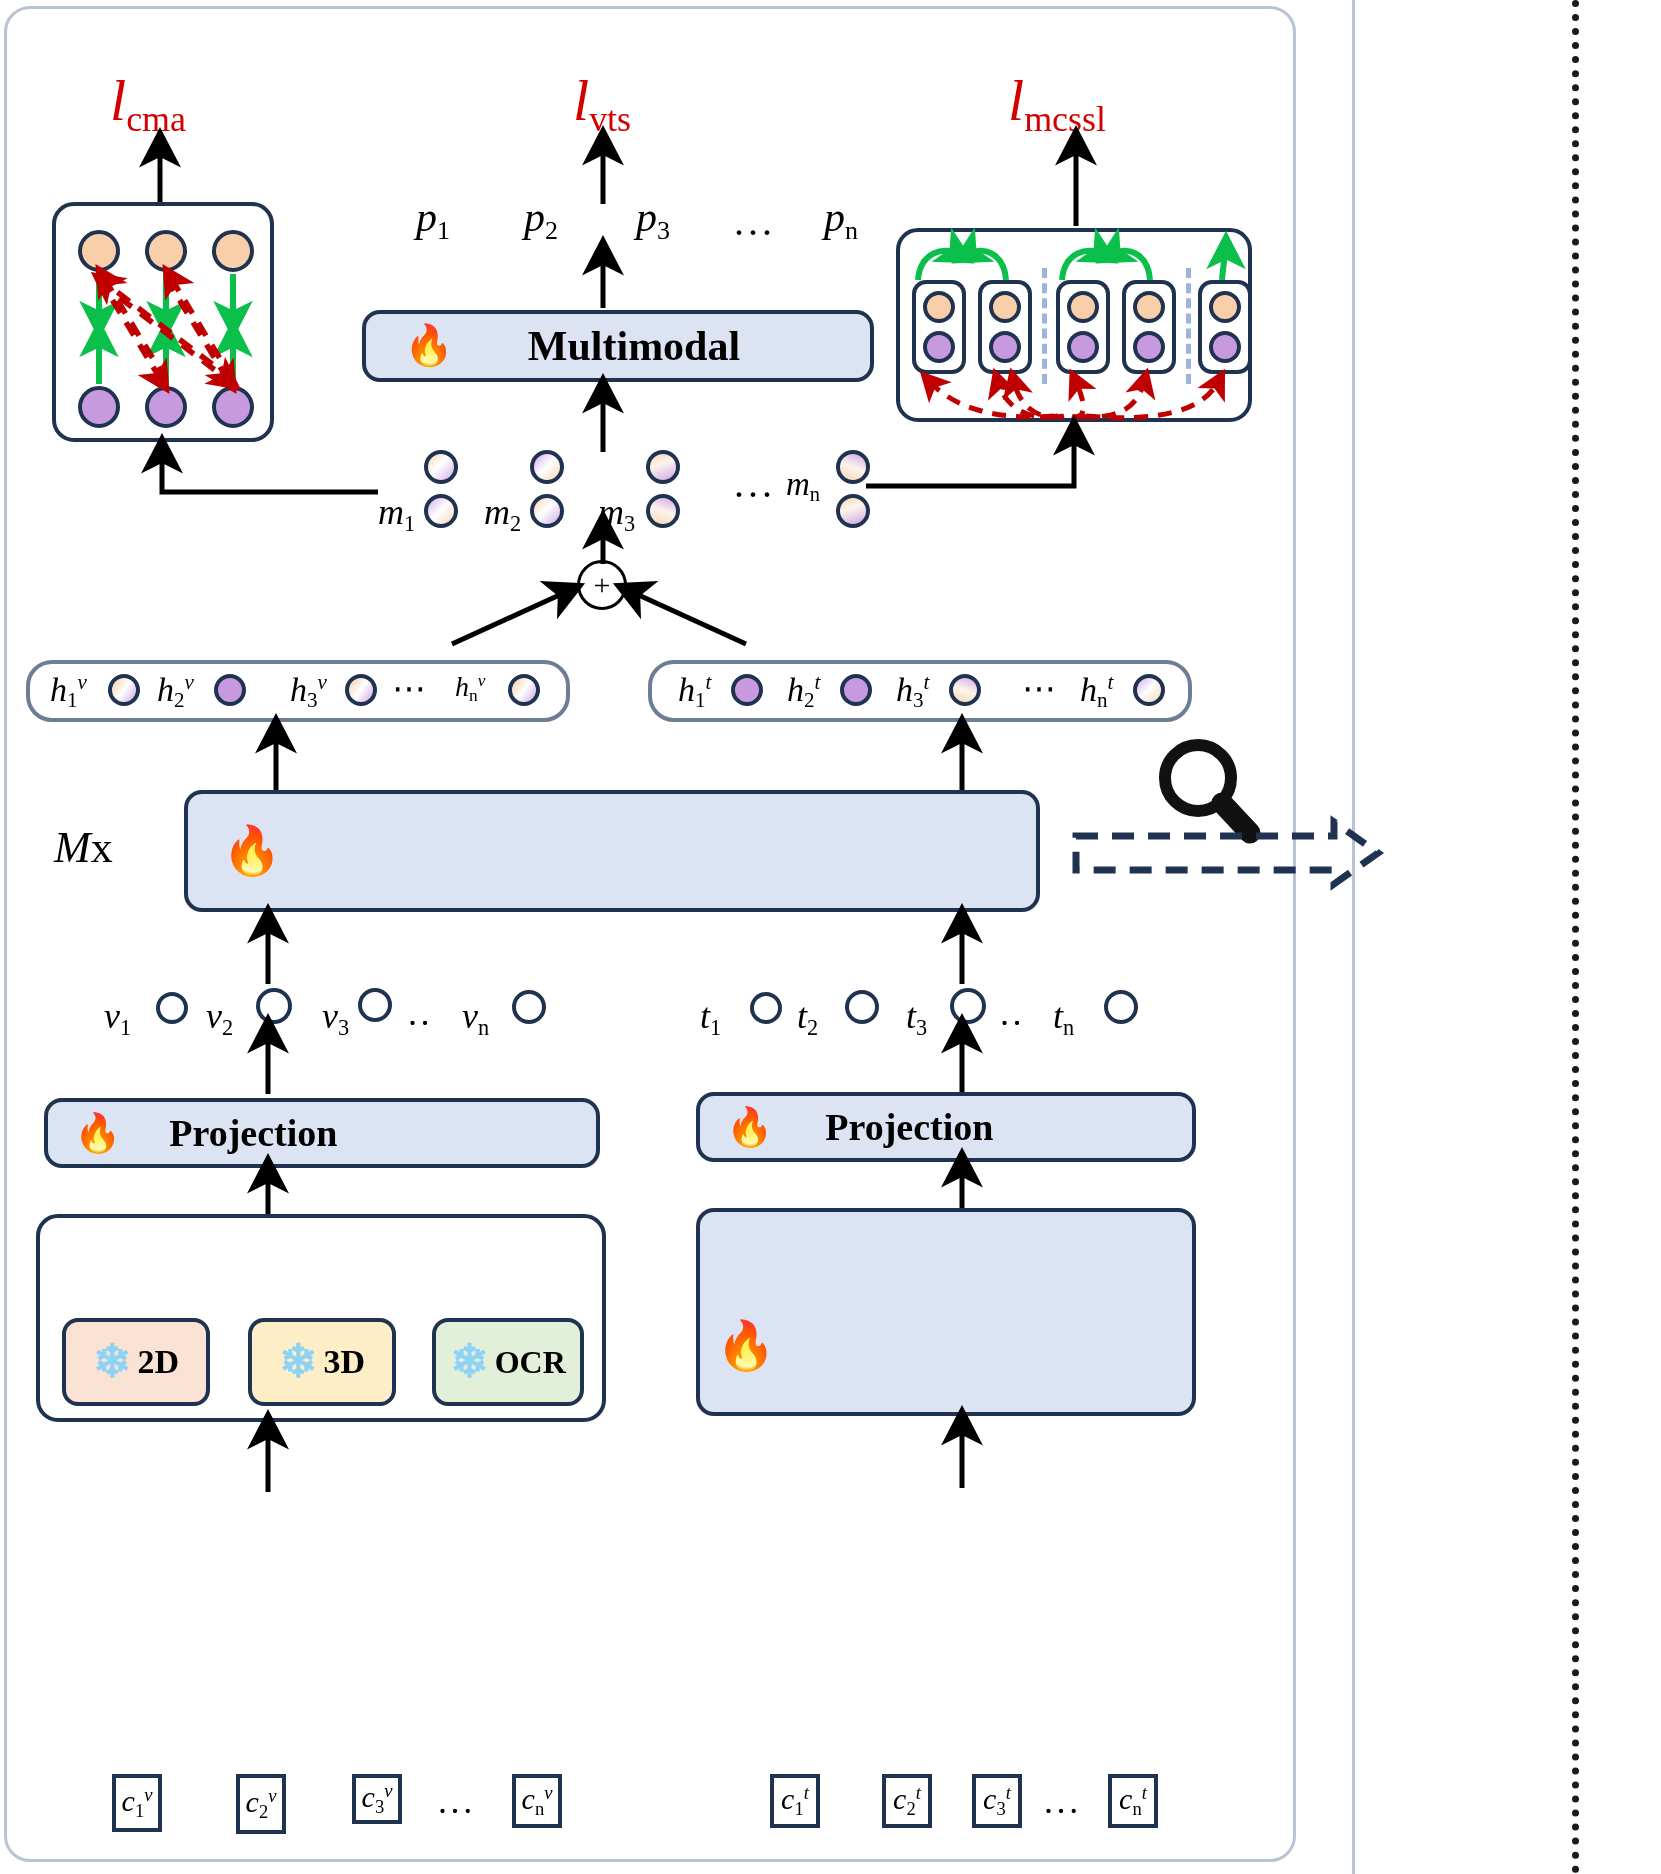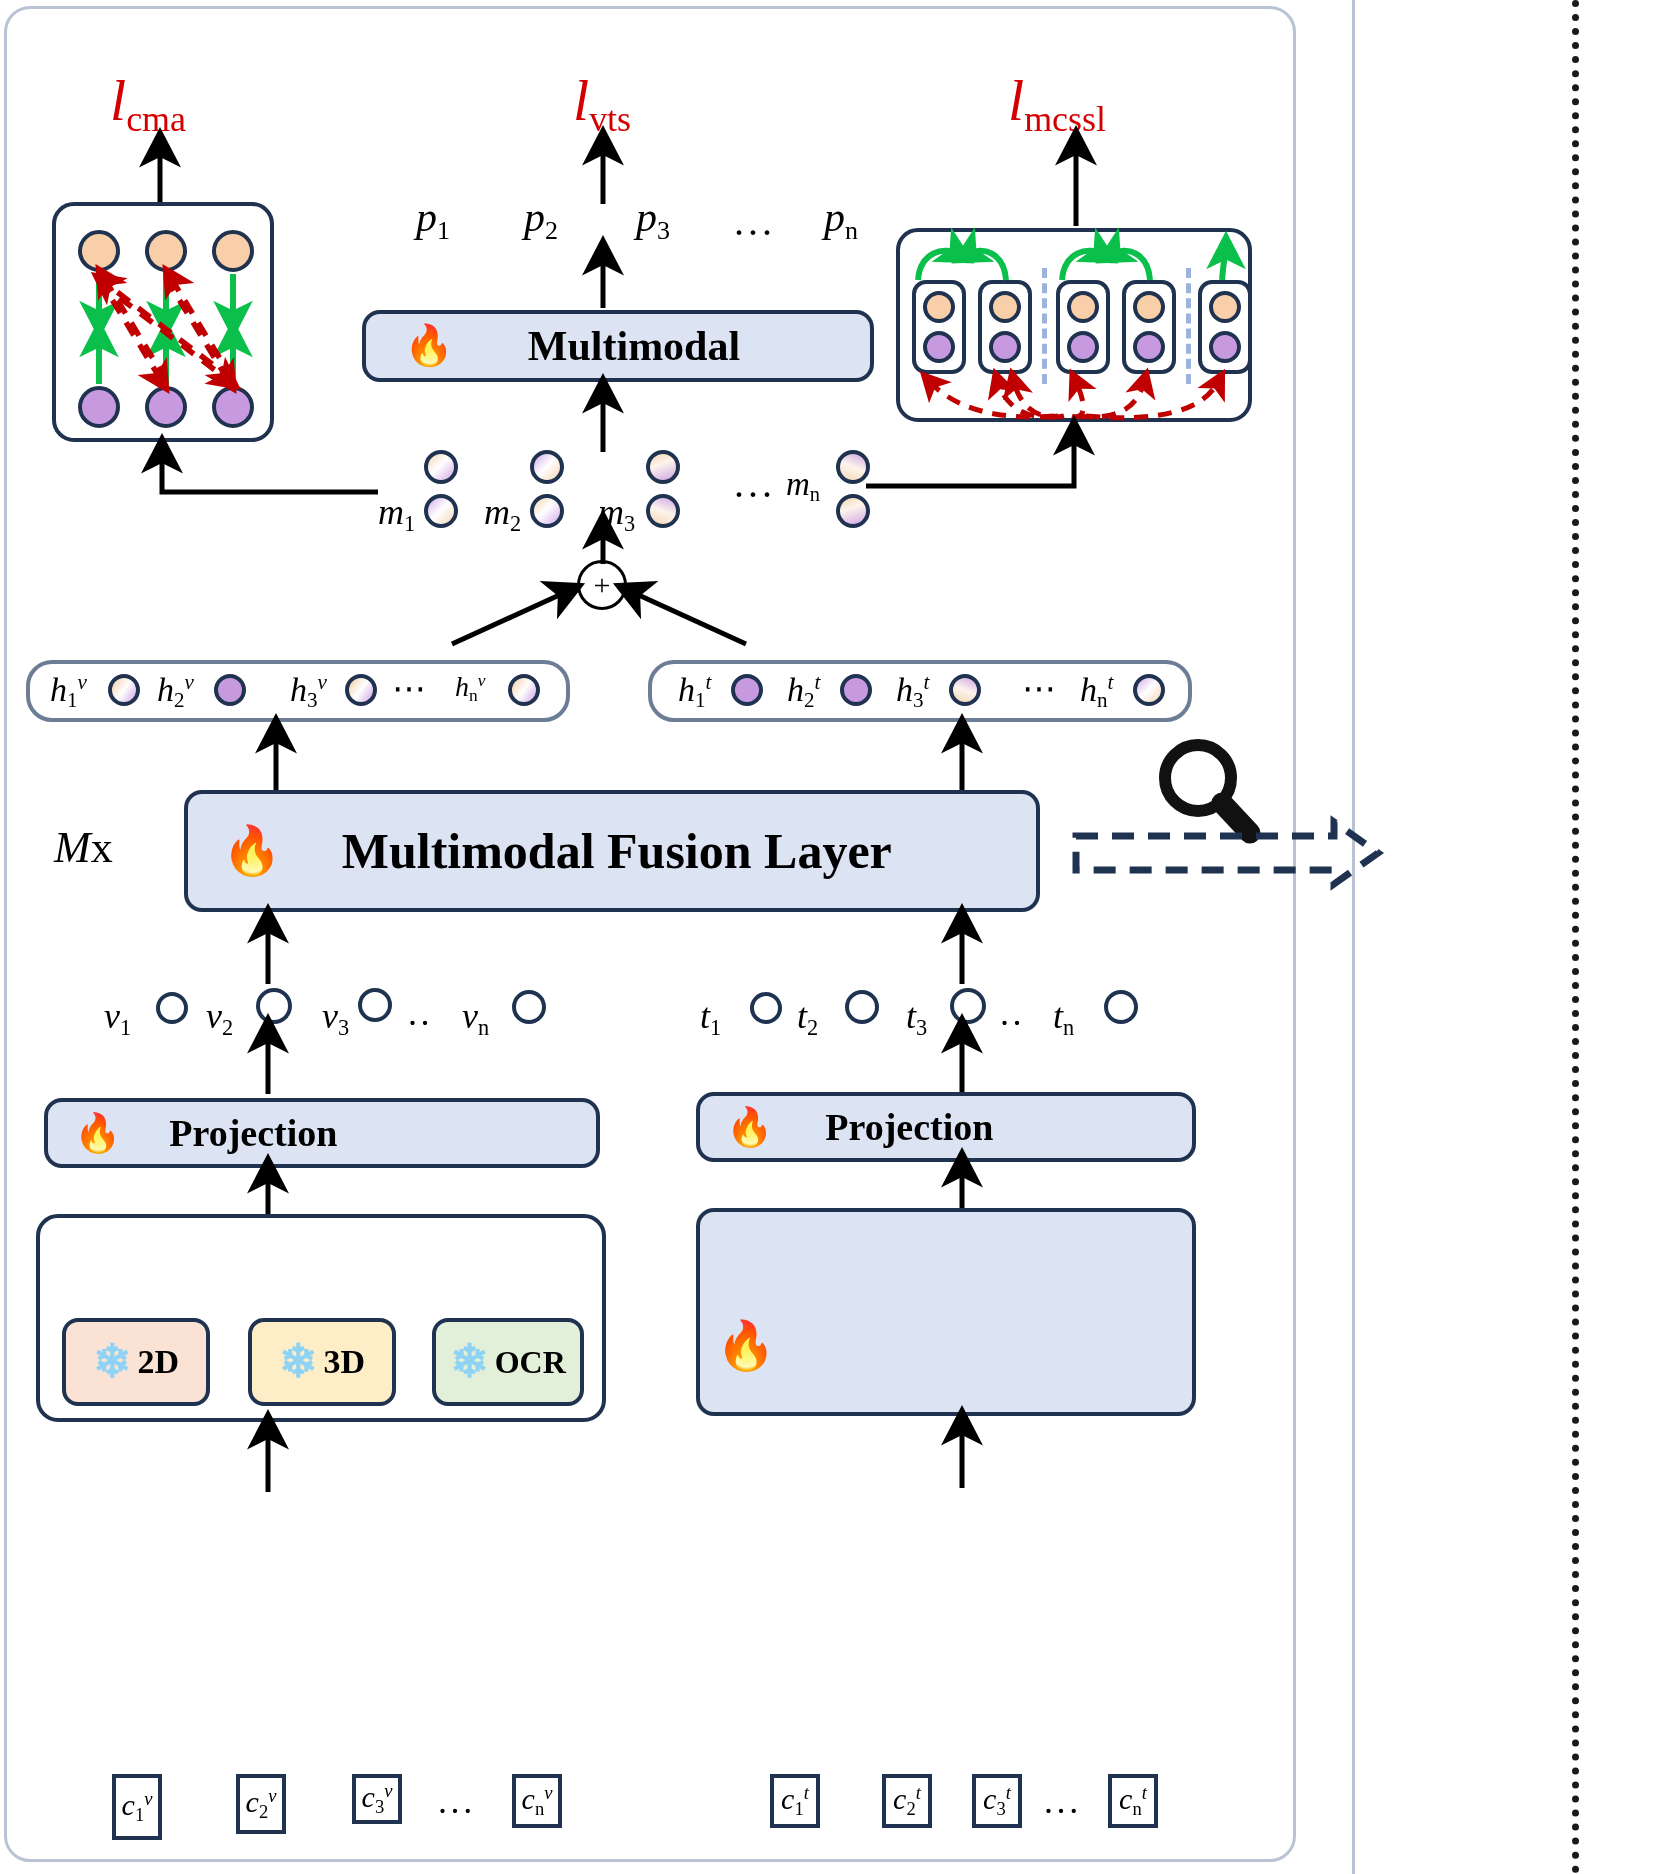--- a/index.html
+++ b/index.html
@@ -332,21 +332,20 @@
   </svg>
   <svg class="abs" style="left:942px;top:728px;" width="40" height="68">
     <line x1="20" y1="64" x2="20" y2="6" stroke="#000" stroke-width="5" marker-end="url(#ah-black)"></line>
   </svg>
 
   <div class="abs math" style="left:54px;top:826px;font-size:44px;">
     <span>M</span><span style="font-style:normal;">x</span>
   </div>
   <div class="abs bluebox" style="left:184px;top:790px;width:856px;height:122px;padding-left:34px;">
     <span class="flame" style="font-size:48px;">🔥</span>
-    <span class="boxlabel" style="font-size:50px;margin-left:60px;">Multimodal Fusion Layer</span>
   </div>
 
   <svg class="abs" style="left:248px;top:918px;" width="40" height="70">
     <line x1="20" y1="66" x2="20" y2="6" stroke="#000" stroke-width="5" marker-end="url(#ah-black)"></line>
   </svg>
   <svg class="abs" style="left:942px;top:918px;" width="40" height="70">
     <line x1="20" y1="66" x2="20" y2="6" stroke="#000" stroke-width="5" marker-end="url(#ah-black)"></line>
   </svg>
 
   <div class="abs math" style="left:104px;top:998px;font-size:36px;">
@@ -426,21 +425,21 @@
   <div class="abs bluebox" style="left:696px;top:1208px;width:500px;height:208px;"></div>
   <div class="abs flame" style="left:716px;top:1322px;font-size:48px;">🔥</div>
 
   <svg class="abs" style="left:248px;top:1424px;" width="40" height="72">
     <line x1="20" y1="68" x2="20" y2="6" stroke="#000" stroke-width="5" marker-end="url(#ah-black)"></line>
   </svg>
   <svg class="abs" style="left:942px;top:1420px;" width="40" height="72">
     <line x1="20" y1="68" x2="20" y2="6" stroke="#000" stroke-width="5" marker-end="url(#ah-black)"></line>
   </svg>
 
-  <div class="abs tokenbox" style="left:112px;top:1774px;width:50px;height:66px;">
+  <div class="abs tokenbox" style="left:112px;top:1774px;width:50px;height:58px;">
     <span class="math" style="font-size:30px;"><span>c</span><sub>1</sub><sup>v</sup></span>
   </div>
   <div class="abs tokenbox" style="left:236px;top:1774px;width:50px;height:60px;">
     <span class="math" style="font-size:30px;"><span>c</span><sub>2</sub><sup>v</sup></span>
   </div>
   <div class="abs tokenbox" style="left:352px;top:1774px;width:50px;height:50px;">
     <span class="math" style="font-size:30px;"><span>c</span><sub>3</sub><sup>v</sup></span>
   </div>
   <div class="abs dots" style="left:438px;top:1780px;font-size:36px;">...</div>
   <div class="abs tokenbox" style="left:512px;top:1774px;width:50px;height:54px;">

